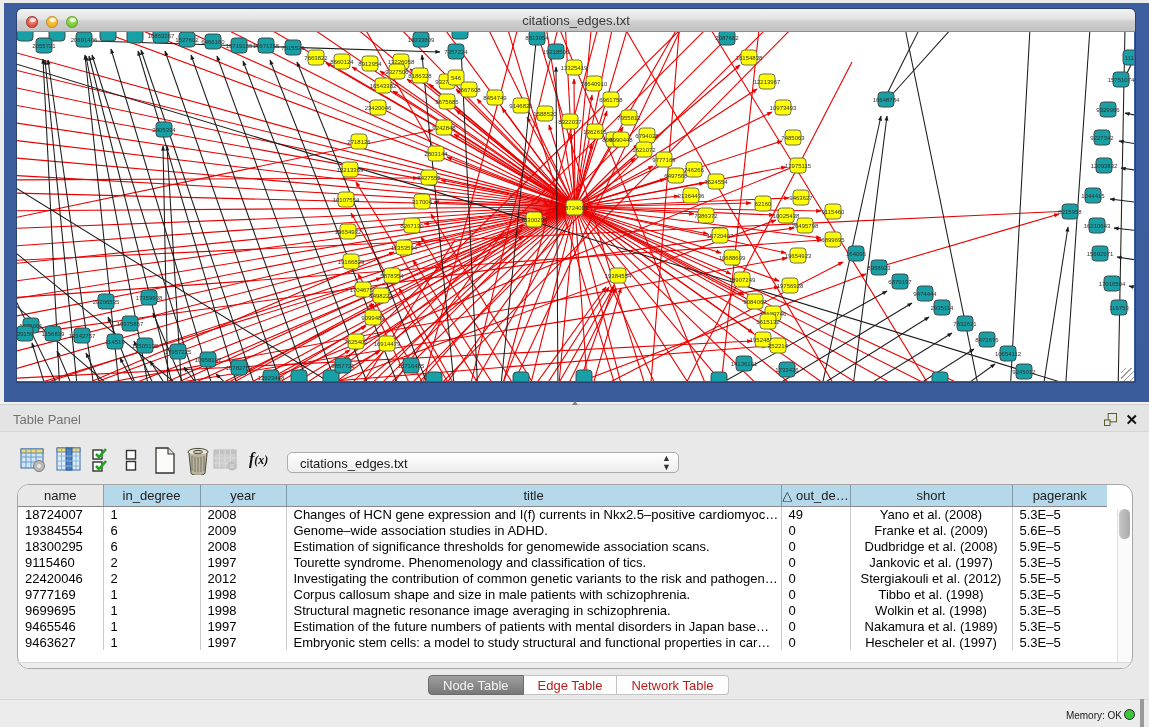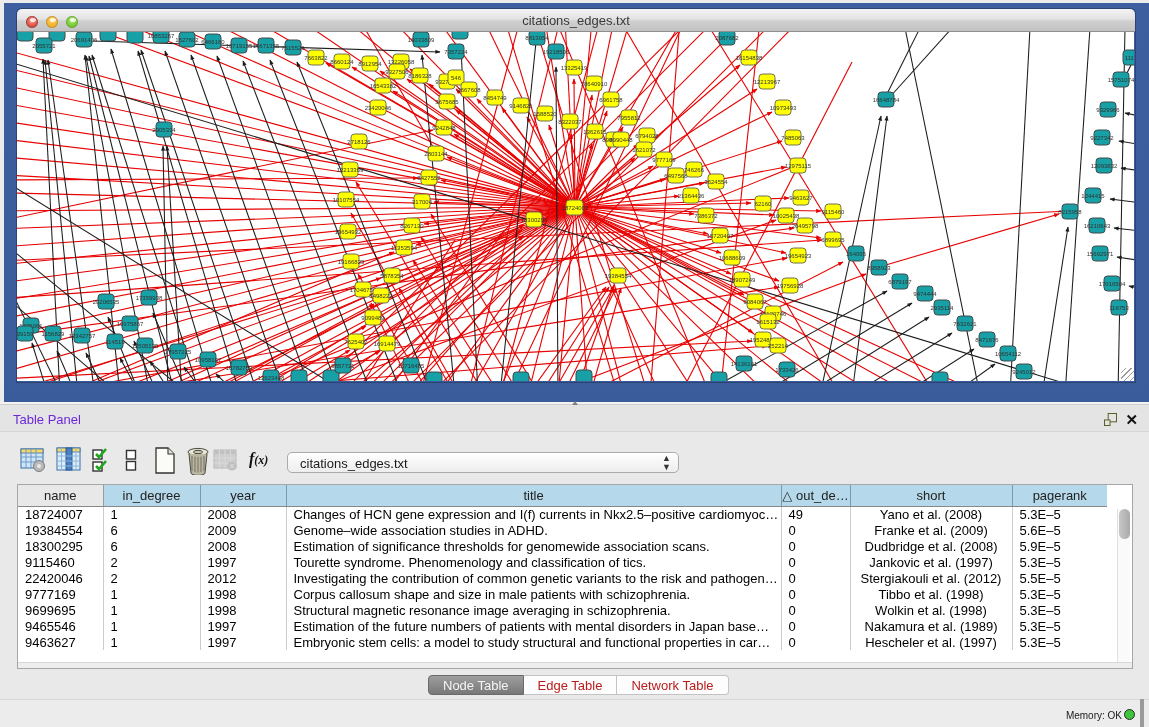--- a/index.html
+++ b/index.html
@@ -19,31 +19,31 @@
 #tl1 { left:9.3px; background:radial-gradient(circle at 50% 35%, #f8b8b0 0%, #e9675a 45%, #cf382c 100%); border:1px solid #9c332c;}
 #tl2 { left:29px; background:radial-gradient(circle at 50% 30%, #fce9b2 0%, #f6c346 35%, #eba515 100%); border:1px solid #c08c22;}
 #tl3 { left:49.3px; background:radial-gradient(circle at 50% 30%, #d6f6b2 0%, #8edb4e 35%, #62ba21 100%); border:1px solid #6aa032;}
 #graph { position:absolute; left:0; top:23px; width:1117px; height:349px; background:#fff; overflow:hidden; }
 #grip { position:absolute; right:1px; bottom:1px; width:13px; height:13px;
   background:repeating-linear-gradient(135deg, transparent 0 3px, #9a9a9a 3px 4px); }
 #panel { position:absolute; left:0; top:402px; width:1149px; height:325px; background:#e9e9e9; }
 #divider { position:absolute; left:0; top:0; width:1149px; height:3px; background:#f2f2f2; border-bottom:1px solid #cfcfcf; }
 #ptitle { position:absolute; left:0; top:3px; width:1149px; height:27px; background:#e4e4e4;
   border-bottom:1px solid #d6d6d6; }
-#ptitle span { position:absolute; left:13px; top:7px; font-size:13px; color:#6d28d9; }
+#ptitle span { position:absolute; left:13px; top:7px; font-size:13px; color:#737373; }
 #flicon { position:absolute; right:32px; top:8px; width:13px; height:13px; }
 #xicon { position:absolute; right:11px; top:6px; font-size:15px; font-weight:bold; color:#111; }
 #toolbar { position:absolute; left:0; top:32px; width:1149px; height:50px; }
 .tbi { position:absolute; top:13px; }
 #combo { position:absolute; left:287px; top:18px; width:392px; height:21px; background:linear-gradient(#ffffff,#ededed);
   border:1px solid #ababab; border-radius:5px; font-size:13px; color:#1a1a1a; }
 #combo .txt { position:absolute; left:12px; top:3px; }
 #combo .arr { position:absolute; right:7px; top:1px; font-size:9px; color:#333; line-height:9px; }
 #tablebox { position:absolute; left:17px; top:82px; width:1116px; height:185px; background:#fff;
-  border:1px solid #a6a6a6; border-radius:0; overflow:hidden; }
+  border:1px solid #a6a6a6; border-radius:12px; overflow:hidden; }
 table { border-collapse:collapse; table-layout:fixed; width:1080px; font-size:13px; }
 th { height:21px; font-weight:normal; color:#222; background:#b5d9ea;
   border-right:1px solid #7e9aa8; border-bottom:1px solid #888; padding:0; font-size:13px; }
 th.c0 { background:#e8e8e8; border-right:1px solid #9a9a9a; }
 td { height:16px; padding:0 0 0 7px; color:#000; border-right:1px solid #cccccc; white-space:nowrap; overflow:hidden; }
 .c0 { width:85px; } .c1 { width:97px; } .c2 { width:86px; } .c3 { width:495px;margin-left:40px; }
 .c4 { width:69px; } .c5 { width:162px; } .c6 { width:95px; border-right:none; }
 td.c5 { text-align:center; padding:0; }
 #hstrip { position:absolute; left:0; bottom:0; width:1114px; height:6px; background:#ededed; border-top:1px solid #d8d8d8; }
 #vscroll { position:absolute; right:2px; top:24px; width:13px; height:159px; background:#fafafa; border-left:1px solid #e0e0e0; }

